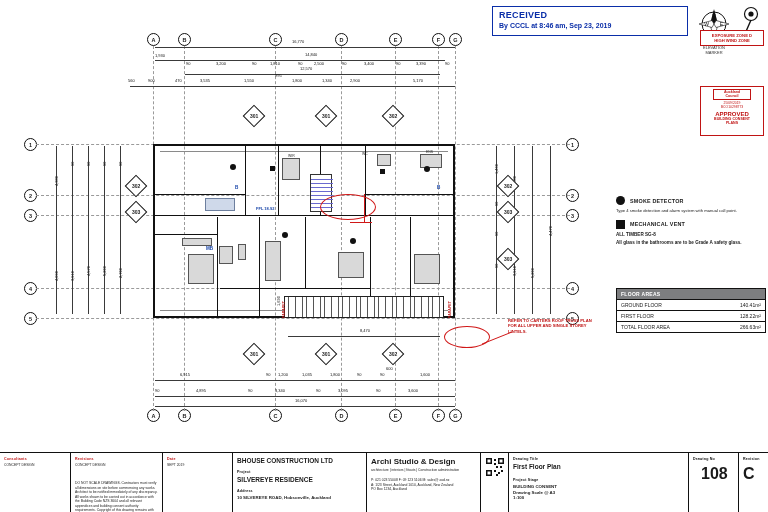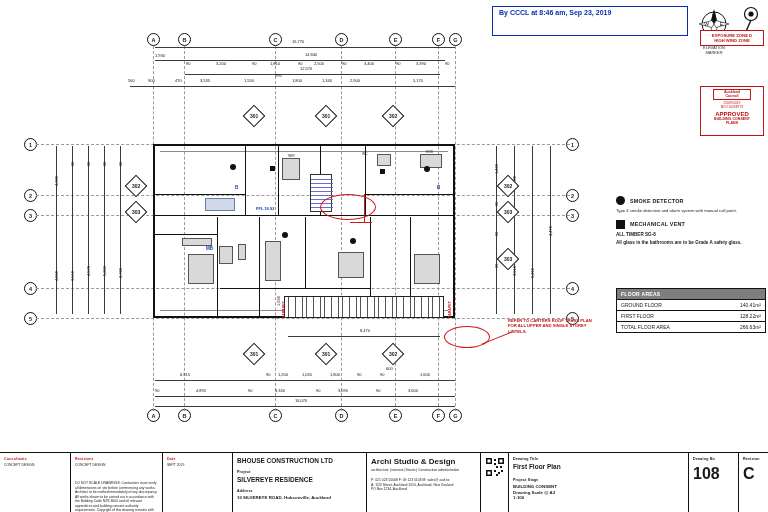--- a/index.html
+++ b/index.html
@@ -118,20 +118,21 @@
   .mech { position:absolute; width:5px; height:5px; background:#111; }
   .para-lbl { position:absolute; color:#c01414; font-size:3.6px; font-weight:bold; transform-origin:0 0; transform:rotate(-90deg); }
   .ellipse-red { position:absolute; border:1px solid #d01818; border-radius:50%; }
 </style>
 </head>
 <body>
 
 <div class="sheet">
 
   <div class="abs received">
+    <div class="l1">RECEIVED</div>
     <div class="l2">By CCCL at 8:46 am, Sep 23, 2019</div>
   </div>
 
   <div class="abs compass">
     <svg width="40" height="40" viewBox="0 0 40 40">
       <circle cx="20" cy="20" r="12" fill="#fff" stroke="#111" stroke-width="1"></circle>
       <polygon points="20,5 23.5,18 20,20 16.5,18" fill="#111"></polygon>
       <polygon points="20,35 23.5,22 20,20 16.5,22" fill="#fff" stroke="#111" stroke-width=".6"></polygon>
       <polygon points="5,20 18,16.5 20,20 18,23.5" fill="#fff" stroke="#111" stroke-width=".6"></polygon>
       <polygon points="35,20 22,16.5 20,20 22,23.5" fill="#fff" stroke="#111" stroke-width=".6"></polygon>
@@ -508,21 +509,21 @@
       <div class="tb-h dark">Drawing Title</div>
       <div class="tb-big">First Floor Plan</div>
       <div class="tb-h dark" style="margin-top:8px;">Project Stage</div>
       <div class="tb-t b" style="font-size:4.4px;">BUILDING CONSENT</div>
       <div class="tb-t b" style="font-size:4.4px;">Drawing Scale @ A3</div>
       <div class="tb-t b" style="font-size:4.4px;">1:100</div>
     </div>
 
     <div class="tb-col" style="left:688px; width:50px;">
       <div class="tb-h dark">Drawing No</div>
-      <div class="tb-num" style="margin-top:4px;">108</div>
+      <div class="tb-num" style="margin-top:4px;margin-left:8px;">108</div>
     </div>
 
     <div class="tb-col" style="left:738px; width:30px;">
       <div class="tb-h dark">Revision</div>
       <div class="tb-rev" style="margin-top:4px;">C</div>
     </div>
   </div>
 
 </div>
 

